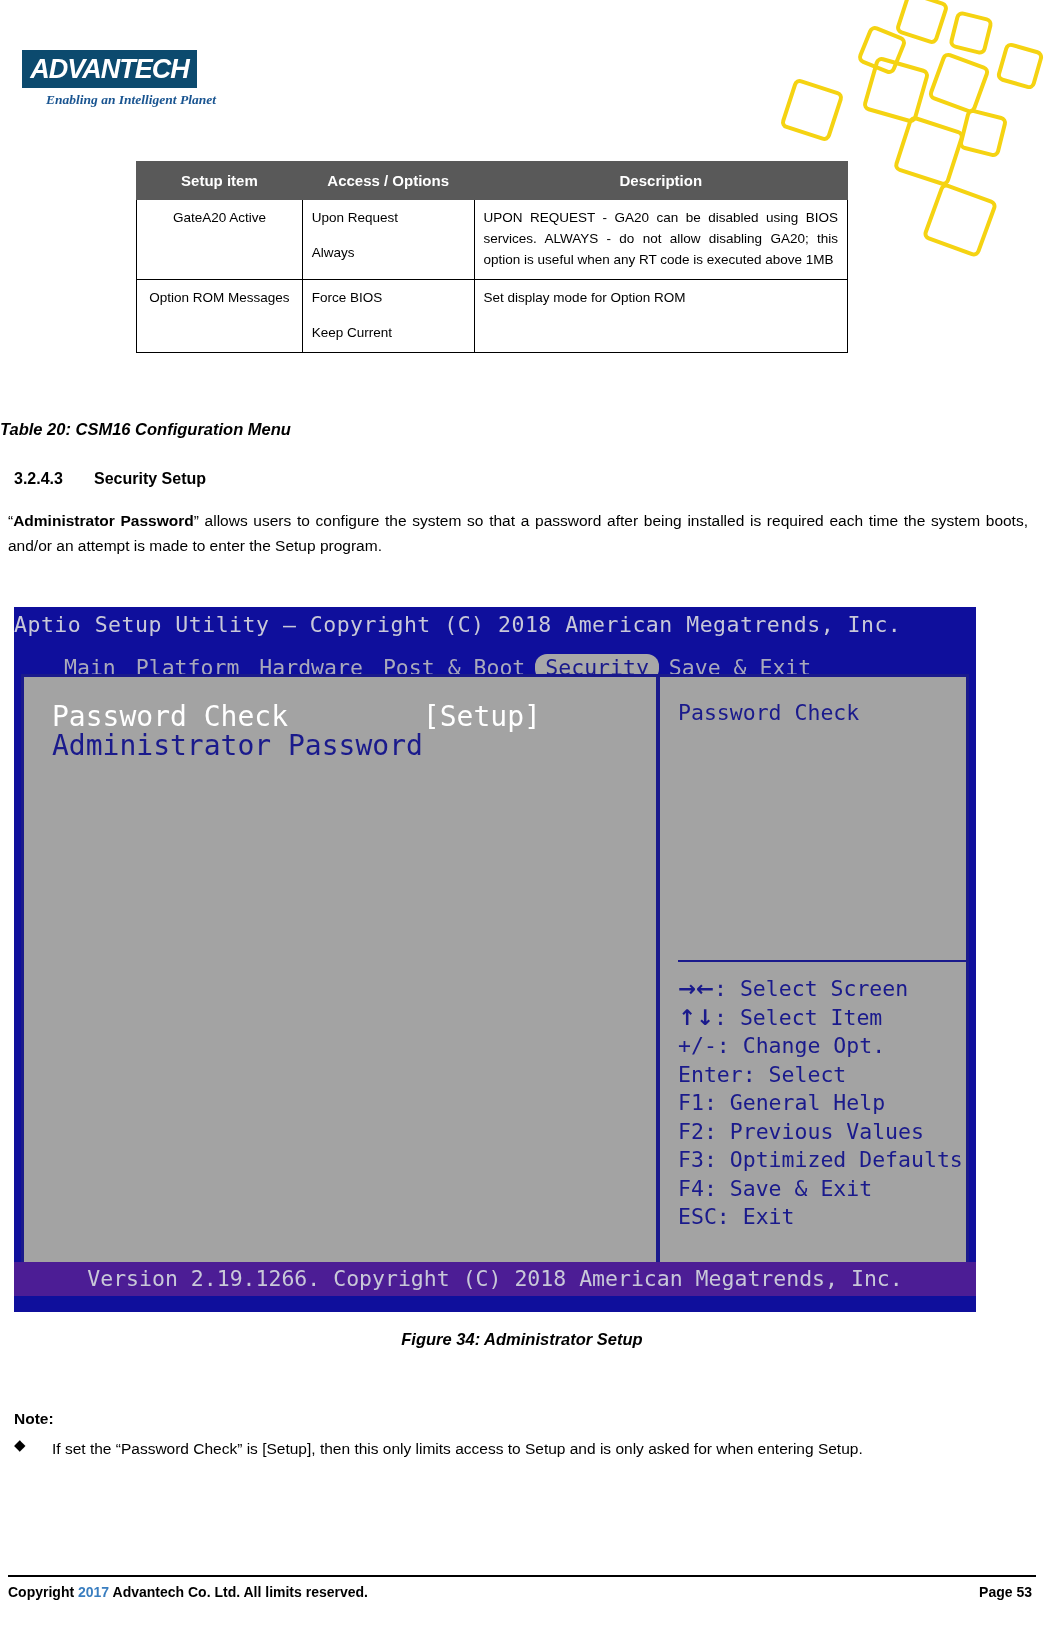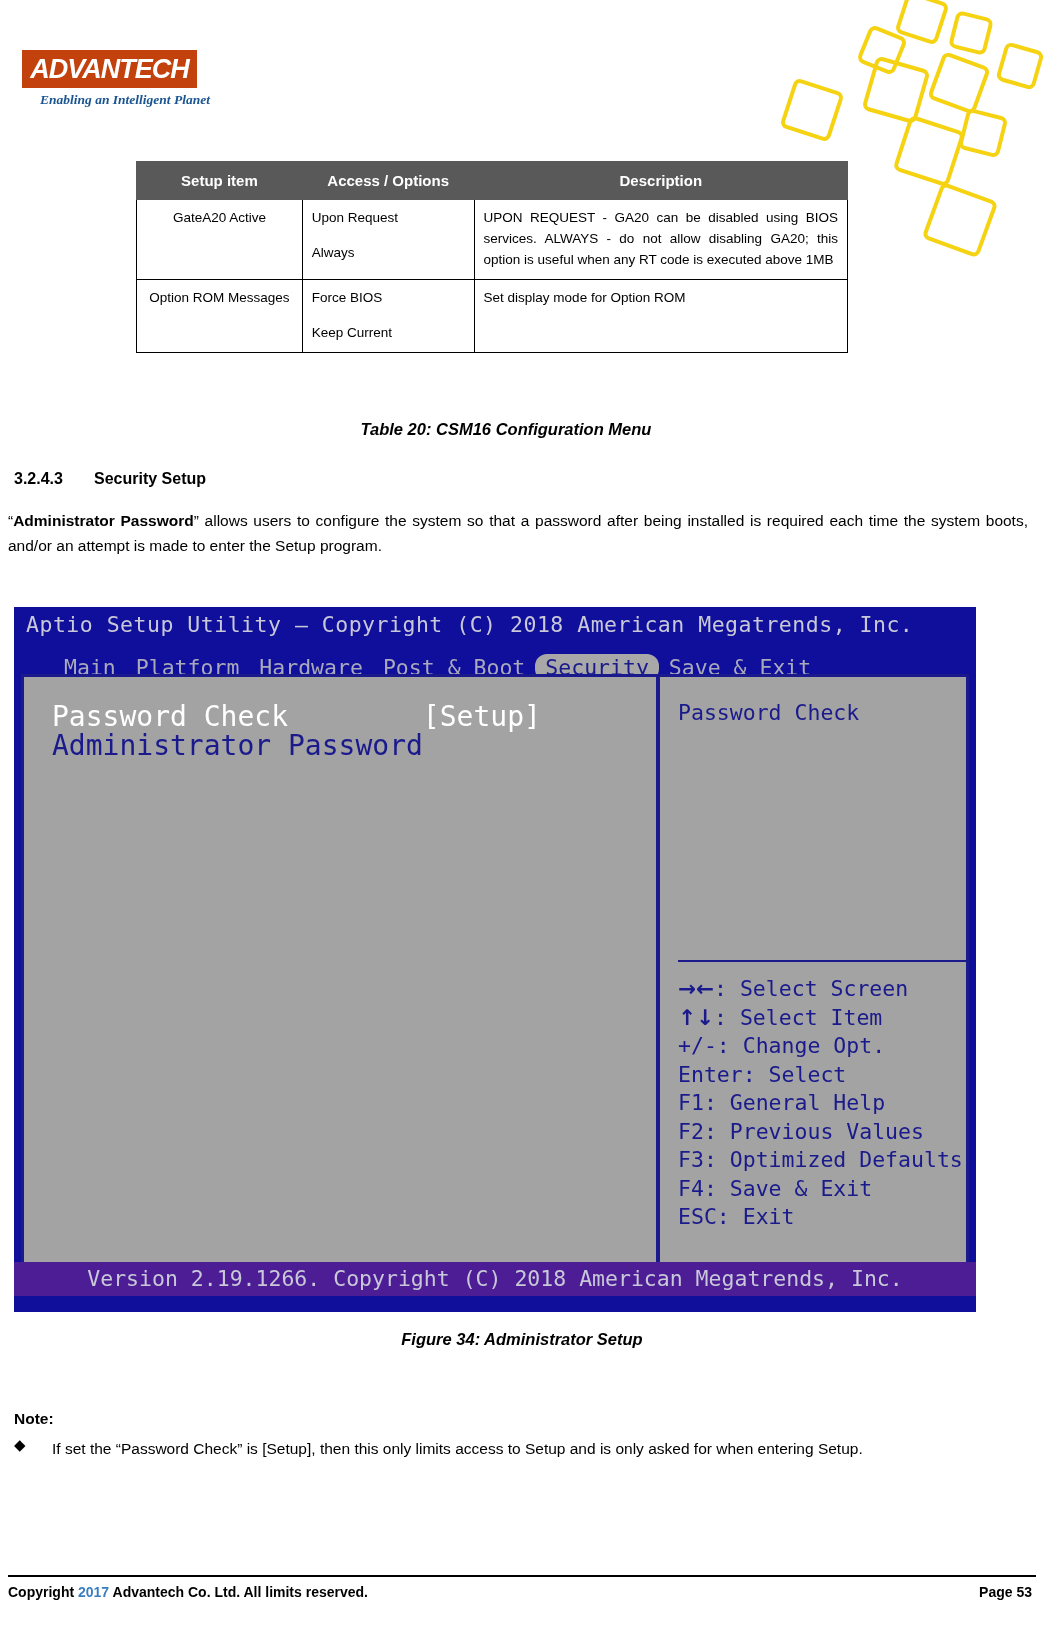--- a/index.html
+++ b/index.html
@@ -13,31 +13,31 @@
     font-family: "Liberation Sans", sans-serif;
     color: #000000;
     overflow: hidden;
   }
 
   
   #header { position:absolute; left:0; top:0; width:1044px; height:130px; }
   .logo-box {
     position:absolute; left:22px; top:50px;
     width:175px; height:38px;
-    background:#c2410c;
+    background:#0c4a6e;
   }
   .logo-word {
     position:absolute; left:0; top:0; width:175px; height:38px;
     color:#ffffff; font-weight:bold; font-style:italic;
     font-size:27px; letter-spacing:-1px;
     text-align:center; line-height:38px;
     font-family:"Liberation Sans", sans-serif;
   }
   .logo-tag {
-    position:absolute; left:40px; top:92px;
+    position:absolute; left:46px; top:92px;
     color:#1a5591; font-style:italic; font-weight:bold;
     font-size:13.5px;
     font-family:"Liberation Serif", serif;
   }
 
   
   .deco { position:absolute; border:4px solid #f5d312; border-radius:7px; }
 
   
   #setup-table {
@@ -62,21 +62,20 @@
   .col-item { width:166px; text-align:center; }
   .col-opts { width:172px; }
   .col-desc { width:374px; text-align:justify; }
   .cell-center-mid { text-align:center; vertical-align:middle; }
   .cell-mid { vertical-align:middle; }
   .opt-line { margin:0 0 14px 0; }
   .opt-line:last-child { margin-bottom:0; }
 
   .tbl-caption {
     position:absolute; left:0; top:420px; width:1012px;
-    text-align:center;
     font-weight:bold; font-style:italic; font-size:16.5px;
   }
 
   
   .sec-head {
     position:absolute; left:8px; top:470px;
     font-weight:bold; font-size:16px;
   }
   .sec-head .num { display:inline-block; width:80px;margin-left:6px; }
   .body-par {
@@ -87,21 +86,21 @@
 
   
   #bios {
     position:absolute; left:14px; top:607px;
     width:962px; height:705px;
     background:#0f0f9c;
     font-family:"DejaVu Sans Mono", "Liberation Mono", monospace;
     overflow:hidden;
   }
   #bios-title {
-    position:absolute; left:12px; top:5px; width:760px;
+    position:absolute; left:0; top:5px; width:760px;
     text-align:center; color:#c8c8d8;
     font-size:21.5px; letter-spacing:0.5px;
     white-space:nowrap;
   }
   #bios-menubar {
     position:absolute; left:0; top:34px; width:962px; height:28px;
     display:flex; align-items:center;
     padding-left:40px;
     font-size:21.5px;
   }

